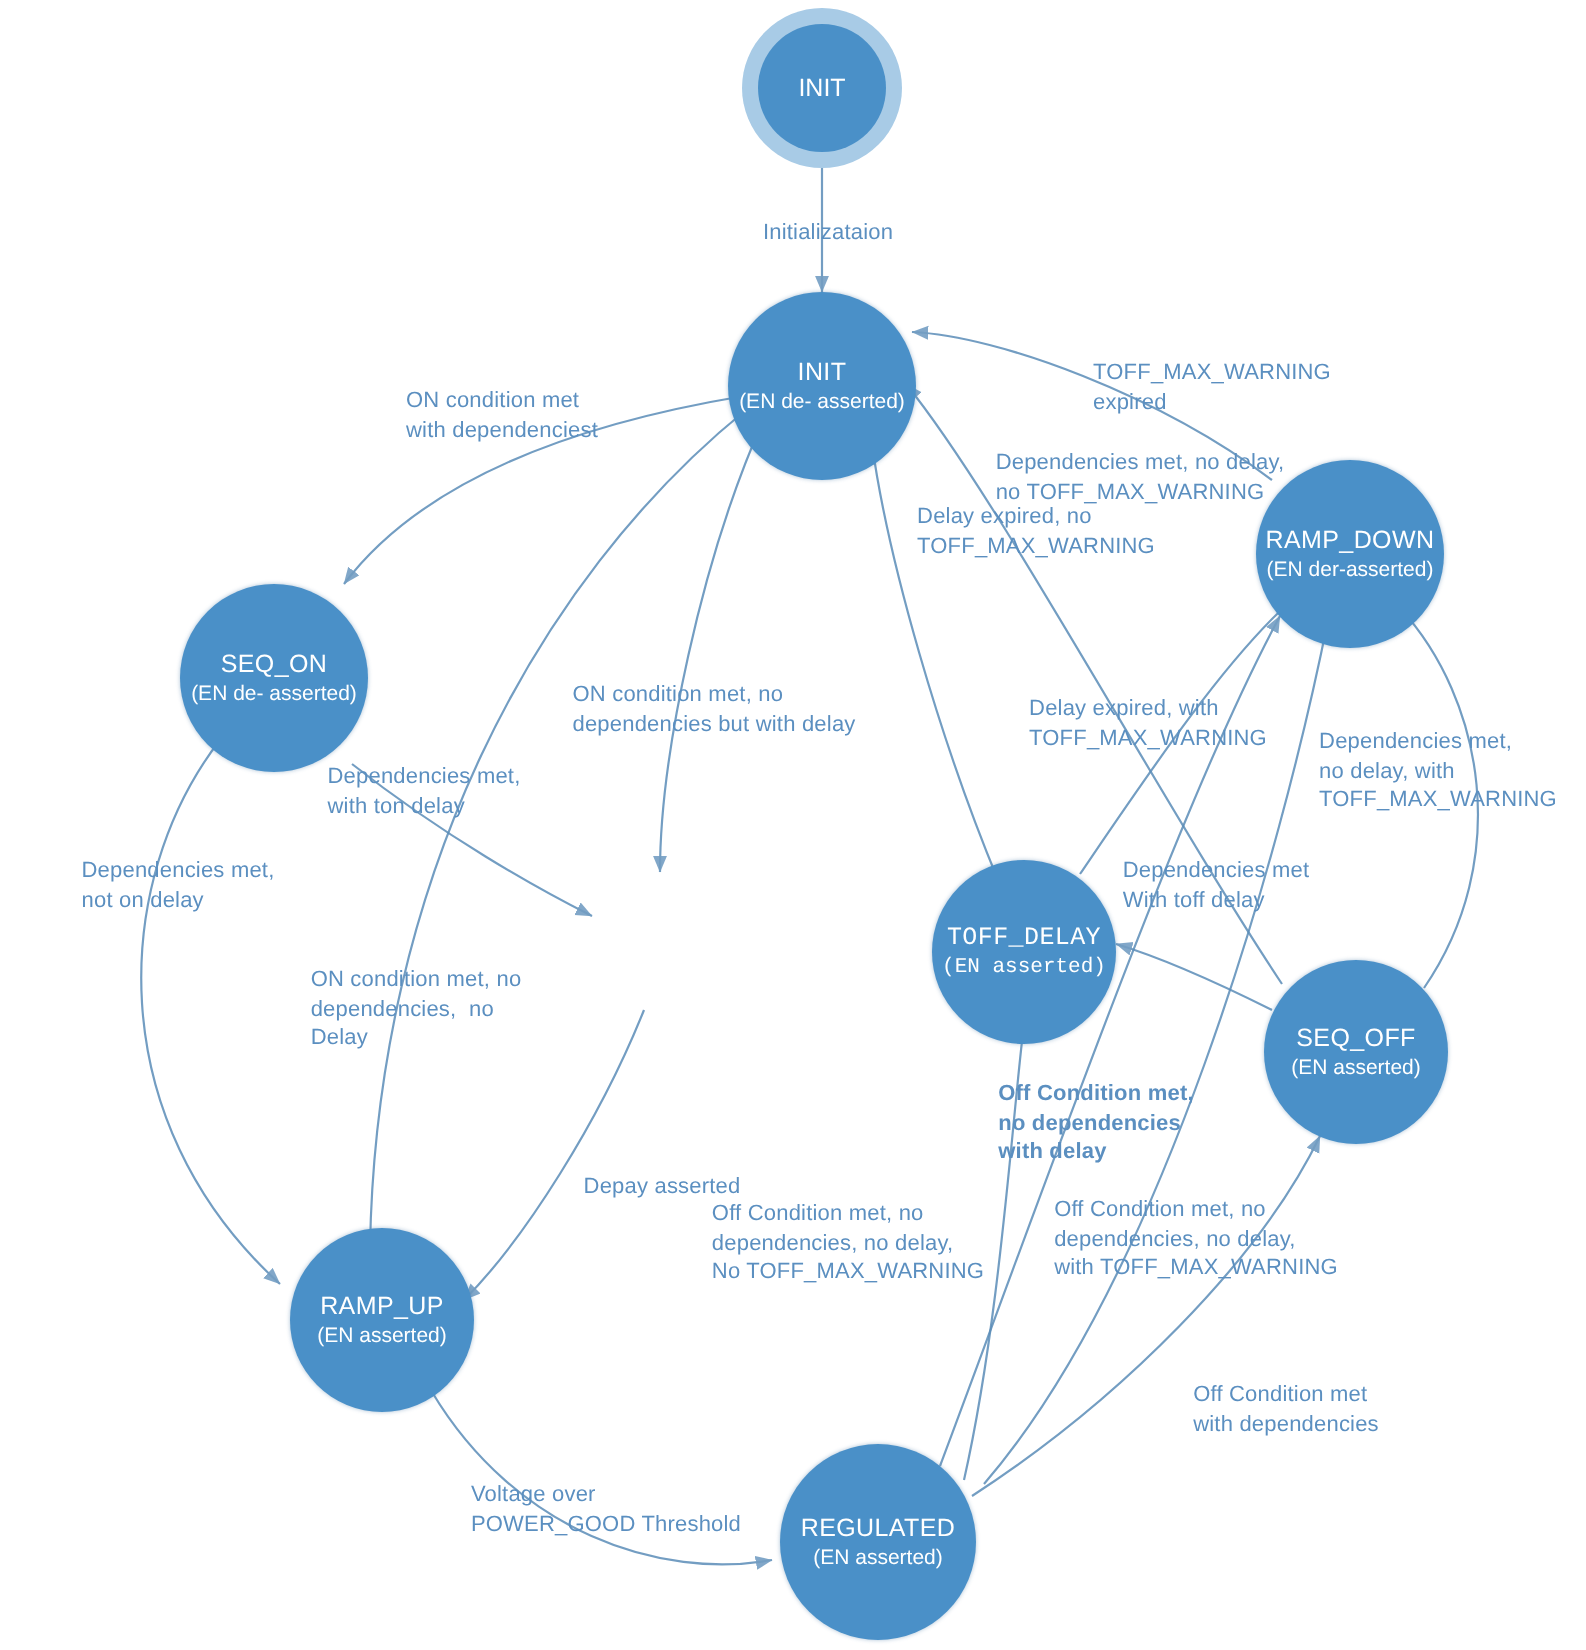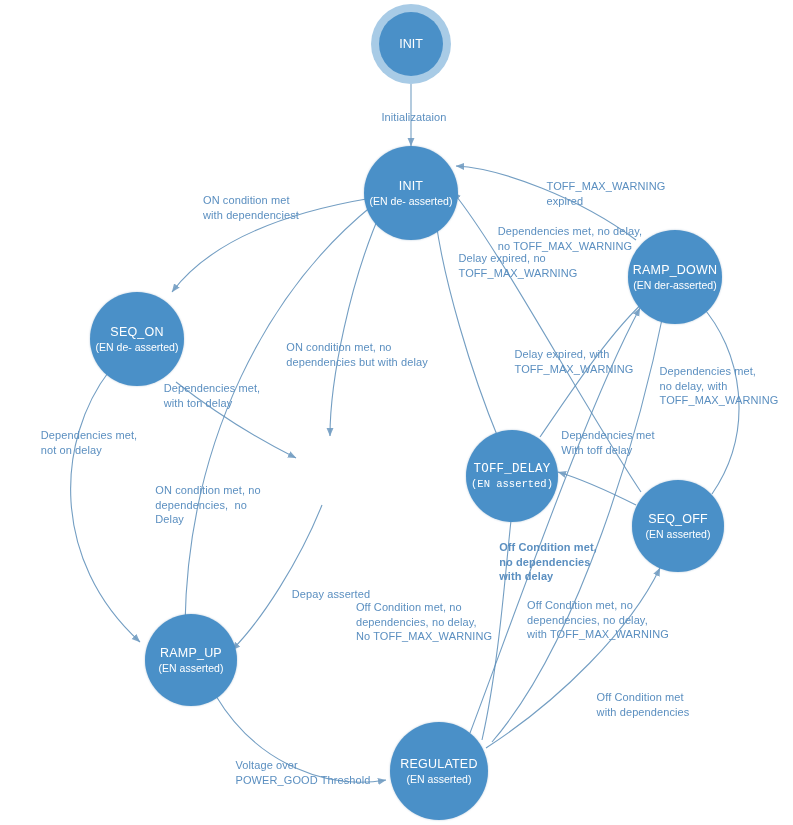--- a/index.html
+++ b/index.html
@@ -195,21 +195,21 @@
 
   <div class="edge-label" style="left:357px; top:355px;">ON condition met, no
 dependencies but with delay</div>
 
   <div class="edge-label" style="left:208px; top:505px;">ON condition met, no
 dependencies,  no
 Delay</div>
 
   <div class="edge-label" style="left:331px; top:594px;">Depay asserted</div>
 
-  <div class="edge-label" style="left:303px; top:755px;margin-top:18px;">Voltage over
+  <div class="edge-label" style="left:303px; top:755px;">Voltage over
 POWER_GOOD Threshold</div>
 
   <div class="edge-label" style="left:548px; top:562px;font-weight:bold;">Off Condition met,
 no dependencies
 with delay</div>
 
   <div class="edge-label" style="left:424px; top:622px;">Off Condition met, no
 dependencies, no delay,
 No TOFF_MAX_WARNING</div>
 

